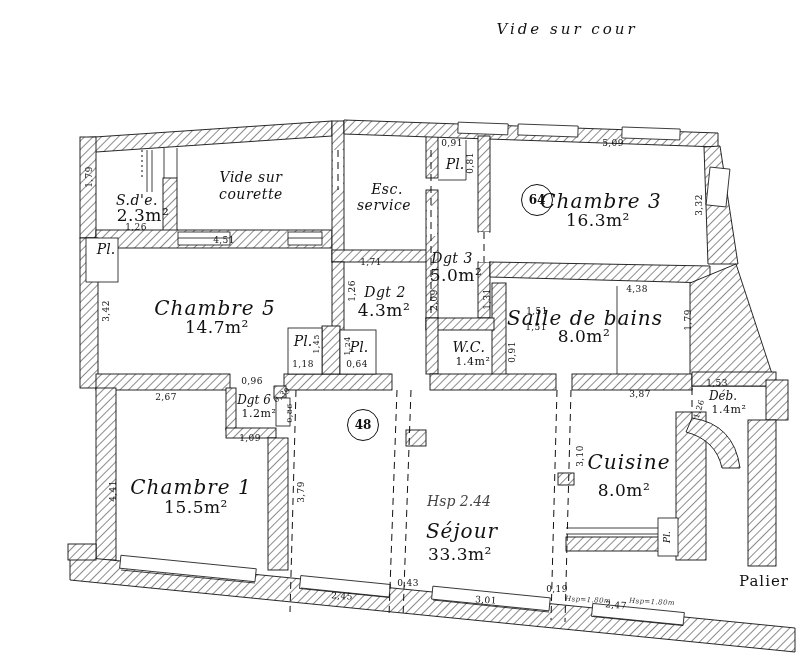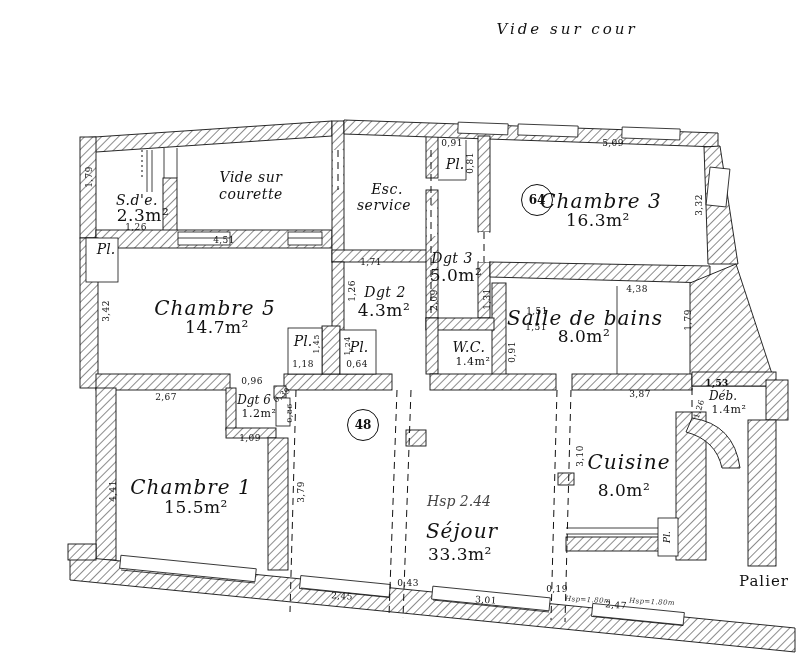--- a/index.html
+++ b/index.html
@@ -210,21 +210,21 @@
       <span class="dim small" style="left: 316px; top: 344px; transform: translate(-50%, -50%) rotate(-90deg);">1,45</span>
       <span class="dim small" style="left: 347px; top: 346px; transform: translate(-50%, -50%) rotate(-90deg);">1,24</span>
       <span class="dim" style="left: 357px; top: 364px; transform: translate(-50%, -50%) rotate(0deg);">0,64</span>
       <span class="dim" style="left: 252px; top: 381px; transform: translate(-50%, -50%) rotate(0deg);">0,96</span>
       <span class="dim" style="left: 166px; top: 397px; transform: translate(-50%, -50%) rotate(0deg);">2,67</span>
       <span class="dim" style="left: 250px; top: 438px; transform: translate(-50%, -50%) rotate(0deg);">1,09</span>
       <span class="dim small" style="left: 282px; top: 395px; transform: translate(-50%, -50%) rotate(-38deg);">0,39</span>
       <span class="dim small" style="left: 289px; top: 413px; transform: translate(-50%, -50%) rotate(-90deg);">0,86</span>
       <span class="dim" style="left: 113px; top: 491px; transform: translate(-50%, -50%) rotate(-90deg);">4,41</span>
       <span class="dim" style="left: 301px; top: 492px; transform: translate(-50%, -50%) rotate(-90deg);">3,79</span>
-      <span class="dim" style="left: 717px; top: 383px; transform: translate(-50%, -50%) rotate(0deg); font-weight: bold;">1,53</span>
+      <span class="dim" style="left: 717px; top: 383px; transform: translate(-50%, -50%) rotate(0deg);">1,53</span>
       <span class="dim" style="left: 640px; top: 394px; transform: translate(-50%, -50%) rotate(0deg);">3,87</span>
       <span class="dim small" style="left: 699px; top: 409px; transform: translate(-50%, -50%) rotate(-72deg);">1,26</span>
       <span class="dim" style="left: 580px; top: 456px; transform: translate(-50%, -50%) rotate(-90deg);">3,10</span>
       <span class="dim" style="left: 342px; top: 596px; transform: translate(-50%, -50%) rotate(4deg);">2,45</span>
       <span class="dim" style="left: 408px; top: 583px; transform: translate(-50%, -50%) rotate(0deg);">0,43</span>
       <span class="dim" style="left: 486px; top: 600px; transform: translate(-50%, -50%) rotate(4deg);">3,01</span>
       <span class="dim" style="left: 557px; top: 589px; transform: translate(-50%, -50%) rotate(0deg);">0,19</span>
       <span class="dim" style="left: 616px; top: 605px; transform: translate(-50%, -50%) rotate(4deg);">2,47</span>
       <span class="dim italic" style="left: 588px; top: 600px; transform: translate(-50%, -50%) rotate(3deg);">Hsp=1.80m</span>
       <span class="dim italic" style="left: 652px; top: 602px; transform: translate(-50%, -50%) rotate(3deg);">Hsp=1.80m</span>

